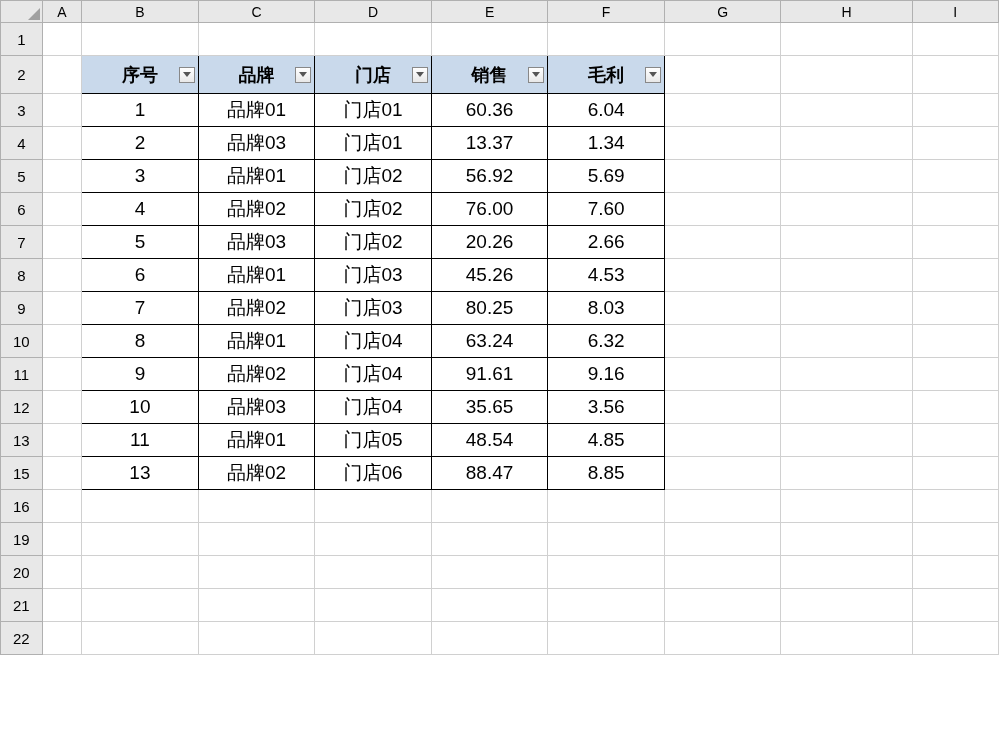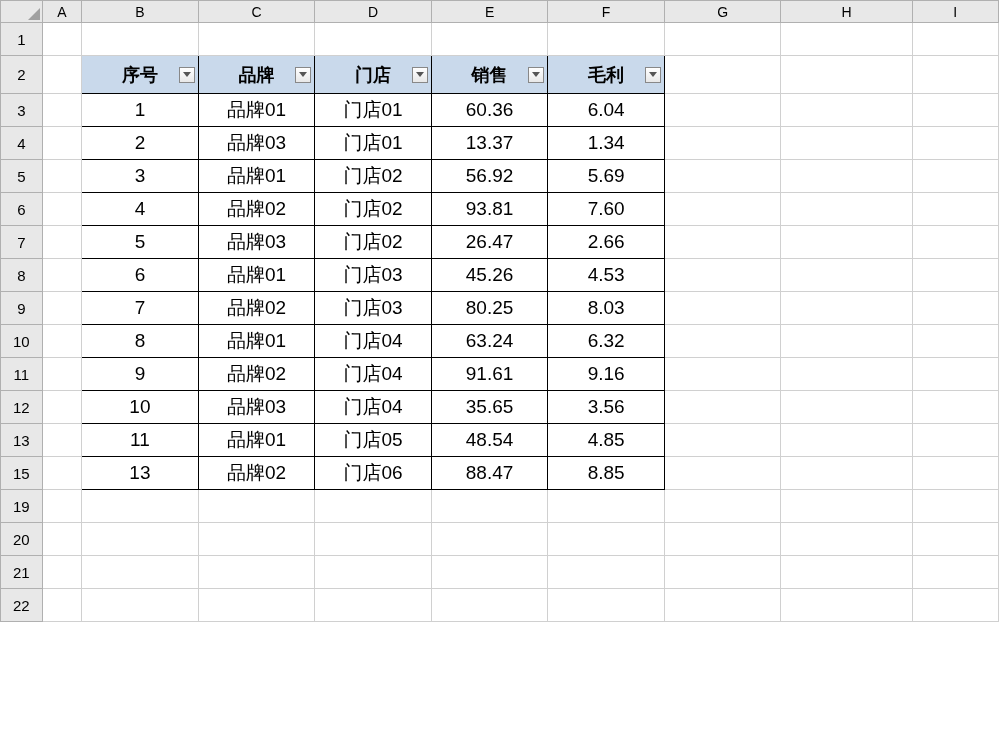--- a/index.html
+++ b/index.html
@@ -241,33 +241,33 @@
     <td></td>
     <td></td>
     <td></td>
   </tr>
   <tr>
     <th class="rowhdr">6</th>
     <td></td>
     <td class="datacell">4</td>
     <td class="datacell">品牌02</td>
     <td class="datacell">门店02</td>
-    <td class="datacell">93.81</td>
+    <td class="datacell">76.00</td>
     <td class="datacell">7.60</td>
     <td></td>
     <td></td>
     <td></td>
   </tr>
   <tr>
     <th class="rowhdr">7</th>
     <td></td>
     <td class="datacell">5</td>
     <td class="datacell">品牌03</td>
     <td class="datacell">门店02</td>
-    <td class="datacell">26.47</td>
+    <td class="datacell">20.26</td>
     <td class="datacell">2.66</td>
     <td></td>
     <td></td>
     <td></td>
   </tr>
   <tr>
     <th class="rowhdr">8</th>
     <td></td>
     <td class="datacell">6</td>
     <td class="datacell">品牌01</td>
@@ -345,20 +345,32 @@
     <td class="datacell">品牌02</td>
     <td class="datacell">门店06</td>
     <td class="datacell">88.47</td>
     <td class="datacell">8.85</td>
     <td></td>
     <td></td>
     <td></td>
   </tr>
 
   <tr>
+    <th class="rowhdr">16</th>
+    <td></td>
+        <td></td>
+        <td></td>
+        <td></td>
+        <td></td>
+        <td></td>
+        <td></td>
+        <td></td>
+        <td></td>
+  </tr>
+  <tr>
     <th class="rowhdr">19</th>
     <td></td>
         <td></td>
         <td></td>
         <td></td>
         <td></td>
         <td></td>
         <td></td>
         <td></td>
         <td></td>

